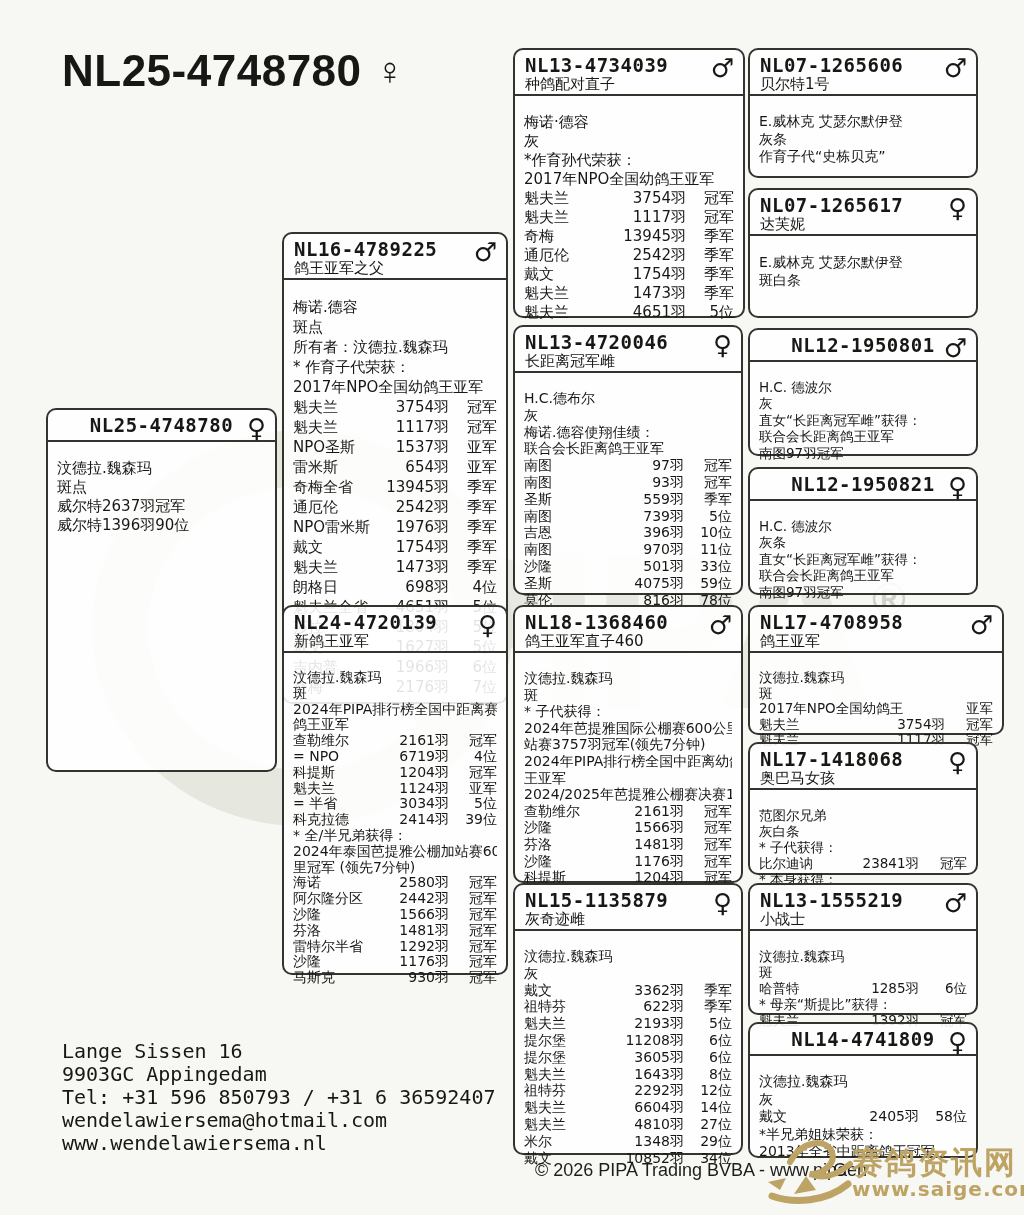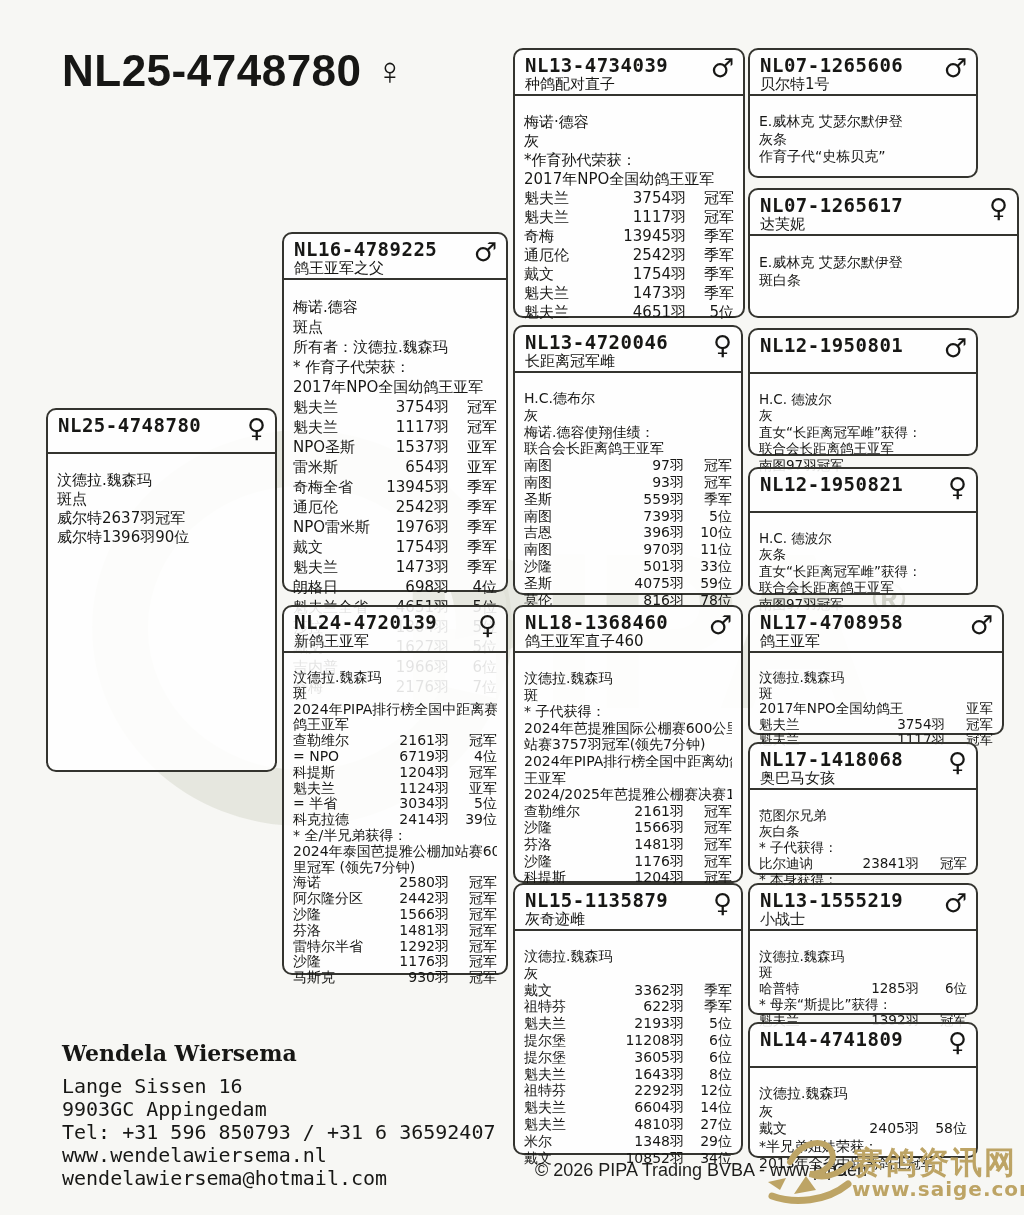--- a/index.html
+++ b/index.html
@@ -40,21 +40,21 @@
   .main-title .sexsym-big{font-size:38px;margin-left:14px;font-weight:bold;}
 
   
   .box{
     position:absolute;z-index:2;box-sizing:border-box;
     background:rgba(255,255,255,0.88);
     border:2.5px solid #34342f;border-radius:10px;
   }
   .bh{position:relative;height:46px;box-sizing:border-box;
       border-bottom:2.5px solid #34342f;padding:4px 10px 0;}
-  .box.nosub .bh{height:44px;}
+  .box.nosub .bh{height:32px;text-align:center;}
   .ring{font-family:"DejaVu Sans Mono",monospace;font-weight:bold;
         font-size:19px;letter-spacing:0.5px;white-space:nowrap;}
   .sub{font-size:15px;line-height:17px;white-space:nowrap;}
   .sexsym{position:absolute;right:9px;top:5px;font-size:26px;
           font-weight:bold;line-height:1;}
   .bb{padding:17px 9px 0;font-size:var(--fs,14px);}
   .bl{line-height:var(--lh,17px);white-space:nowrap;overflow:hidden;}
   .bl.r{display:flex;}
   .rn{white-space:nowrap;}
   .rc{flex:1;text-align:right;font-family:"DejaVu Sans",sans-serif;}
@@ -100,21 +100,21 @@
         <div class="ring">NL25-4748780</div>
         <span class="sexsym">♀</span>
       </div>
       <div class="bb">
         <div class="bl">汶德拉.魏森玛</div>
         <div class="bl">斑点</div>
         <div class="bl">威尔特2637羽冠军</div>
         <div class="bl">威尔特1396羽90位</div>
       </div>
     </div>
-  <div class="box" style="left:282px;top:232px;width:226px;height:360px;--lh:20px;--fs:15px">
+  <div class="box" style="left:282px;top:232px;width:226px;height:472px;--lh:20px;--fs:15px">
       <div class="bh">
         <div class="ring">NL16-4789225</div>
         <div class="sub">鸽王亚军之父</div>
         <span class="sexsym">♂</span>
       </div>
       <div class="bb">
         <div class="bl">梅诺.德容</div>
         <div class="bl">斑点</div>
         <div class="bl">所有者：汶德拉.魏森玛</div>
         <div class="bl">* 作育子代荣获：</div>
@@ -496,21 +496,21 @@
         <div class="ring">NL07-1265606</div>
         <div class="sub">贝尔特1号</div>
         <span class="sexsym">♂</span>
       </div>
       <div class="bb">
         <div class="bl">E.威林克 艾瑟尔默伊登</div>
         <div class="bl">灰条</div>
         <div class="bl">作育子代“史栋贝克”</div>
       </div>
     </div>
-  <div class="box" style="left:748px;top:188px;width:271px;height:130px;--lh:18px;--fs:14px">
+  <div class="box" style="left:748px;top:188px;width:230px;height:130px;--lh:18px;--fs:14px">
       <div class="bh">
         <div class="ring">NL07-1265617</div>
         <div class="sub">达芙妮</div>
         <span class="sexsym">♀</span>
       </div>
       <div class="bb">
         <div class="bl">E.威林克 艾瑟尔默伊登</div>
         <div class="bl">斑白条</div>
       </div>
     </div>
@@ -618,26 +618,25 @@
           <span class="rn">戴文</span>
           <span class="rc">2405羽</span>
           <span class="rk">58位</span>
         </div>
         <div class="bl">*半兄弟姐妹荣获：</div>
         <div class="bl">2013年全省中距离鸽王冠军</div>
       </div>
     </div>
 
   <div class="contact">
-    <div class="cname">Wendela Wiersema</div>
     <div class="cline">Lange Sissen 16</div>
     <div class="cline">9903GC  Appingedam</div>
     <div class="cline">Tel: +31 596 850793 / +31 6 36592407</div>
+    <div class="cline">wendelawiersema@hotmail.com</div>
     <div class="cline">www.wendelawiersema.nl</div>
-    <div class="cline">wendelawiersema@hotmail.com</div>
   </div>
 
   <div class="footer">© 2026 PIPA Trading BVBA - www.pipa</div>
   <div class="footer-frag">Gen</div>
 
   <div class="saige saige-bird">
     <svg width="104" height="82" viewBox="0 0 104 82">
       <path d="M12 64 C34 72 66 70 88 52" stroke="#bda465" stroke-width="7" fill="none" stroke-linecap="round"></path>
       <path d="M30 30 C42 8 66 6 72 20 C76 31 64 42 50 42 C62 47 76 44 90 32" stroke="#bda465" stroke-width="6" fill="none" stroke-linecap="round"></path>
       <path d="M46 44 L34 62 L56 58 Z" fill="#bda465"></path>

